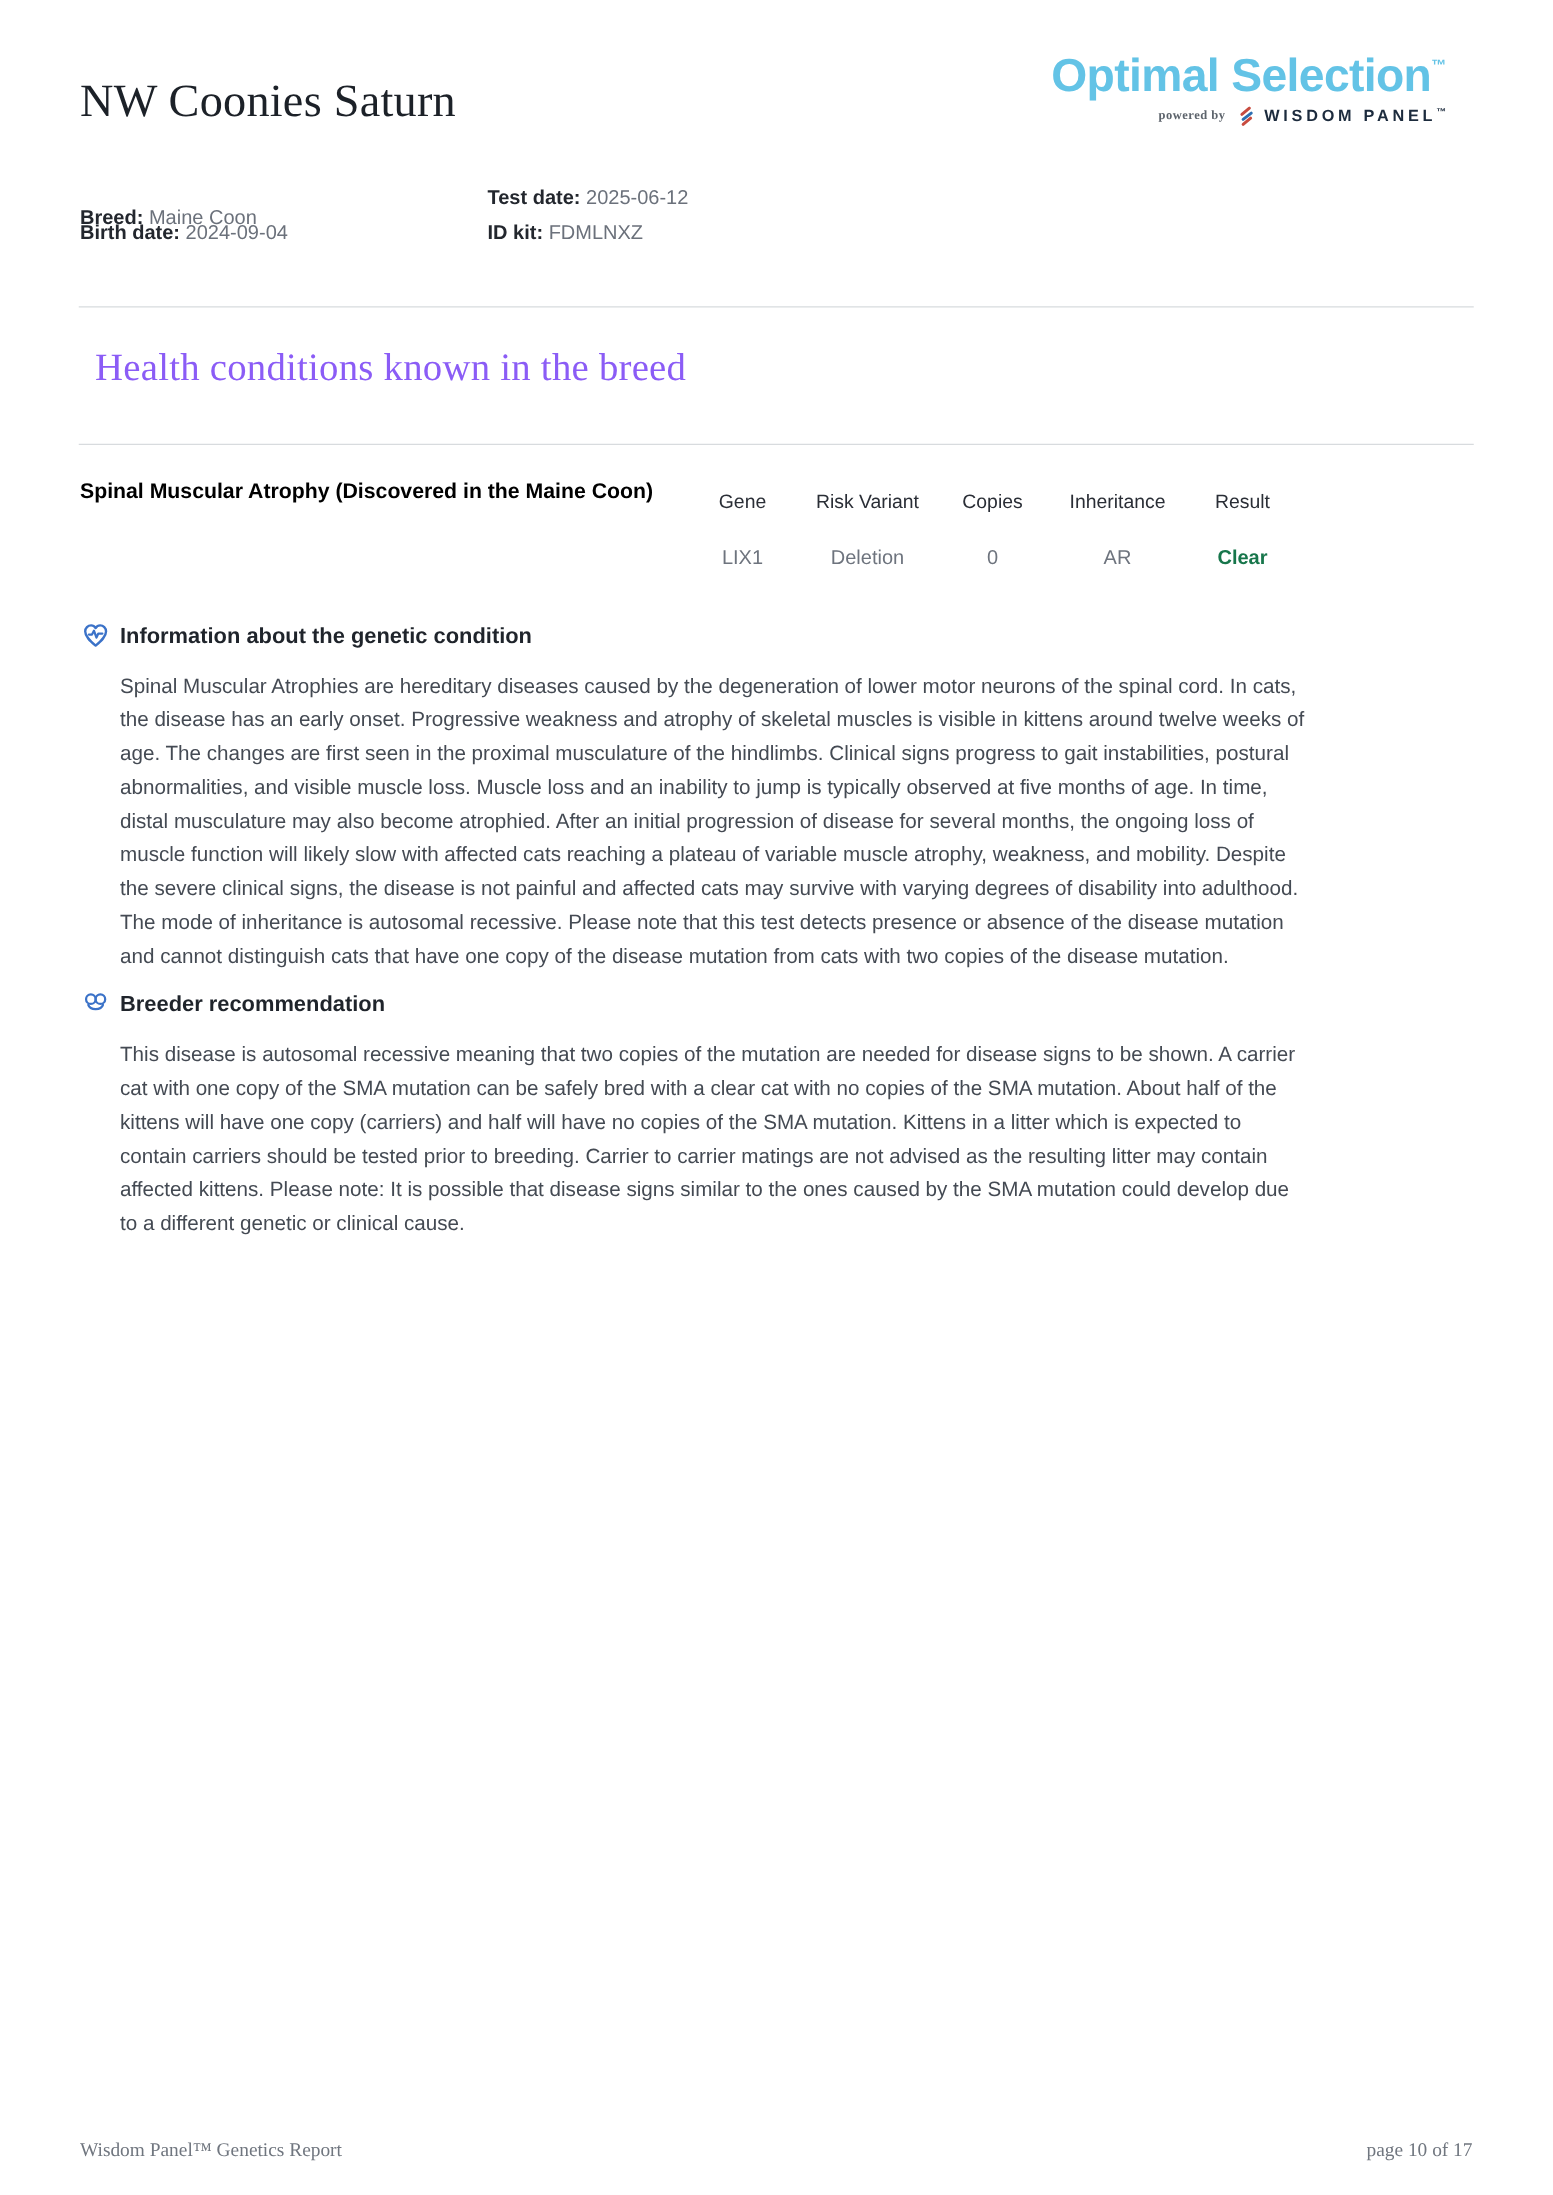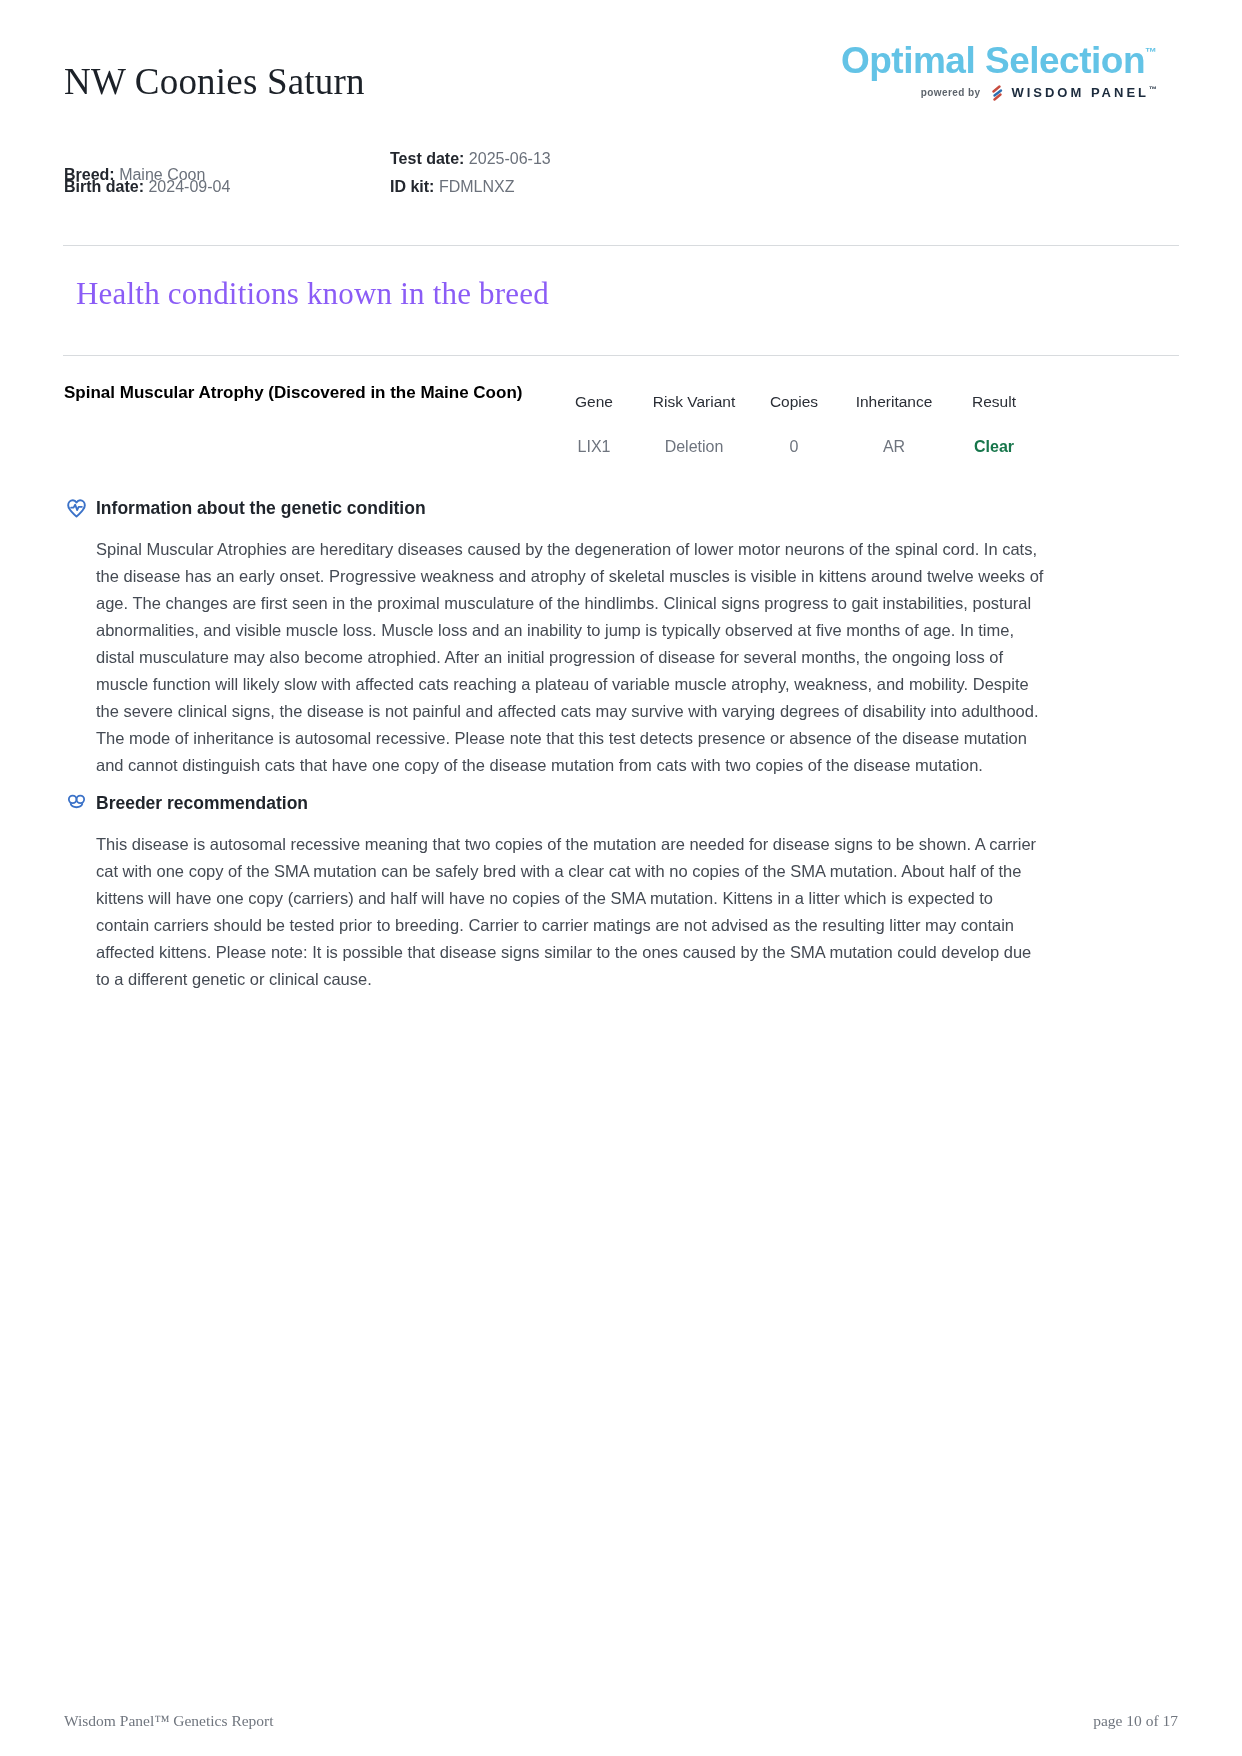--- a/index.html
+++ b/index.html
@@ -20,21 +20,21 @@
   }
   .logo-block { position: absolute; right: 85px; top: 42px; text-align: right; }
   .brand {
     font-size: 37px; font-weight: 700; letter-spacing: -0.5px;
     color: #63C3E6; line-height: 1.05;
   }
   .brand .tm { font-size: 12px; vertical-align: top; position: relative; top: 4px; letter-spacing: 0; }
   .powered-row {
     margin-top: 4px; display: flex; align-items: center; justify-content: flex-end; gap: 9px;
   }
-  .powered-label { font-size: 10px; font-weight: 600; color: #5d646c; letter-spacing: 0.4px; }
+  .powered-label { font-size: 10px; font-weight: 600; color: #5d646c; letter-spacing: 0.4px; font-family: Liberation Serif, serif; }
   .partner-wrap { display: flex; align-items: center; gap: 6px; }
   .partner {
     font-size: 13px; font-weight: 600; color: #1c2b3d; letter-spacing: 3px;
   }
   .partner .tm2 { font-size: 8px; vertical-align: top; letter-spacing: 0; }
   
   .info-cell { position: absolute; font-size: 16px; color: #6b717b; }
   .info-cell b { color: #23272e; font-weight: 700; }
   
   .divider { position: absolute; left: 63px; width: 1116px; height: 1px; background: #d8dbde; }
@@ -92,21 +92,21 @@
           <line x1="12" y1="5.5" x2="5.5" y2="10.5" stroke="#2D6FB2" stroke-width="2.4" stroke-linecap="round"></line>
           <line x1="11.5" y1="9.5" x2="5.5" y2="14.5" stroke="#C84B3F" stroke-width="2.4" stroke-linecap="round"></line>
         </svg>
         <span class="partner"><span>WISDOM PANEL</span><span class="tm2">™</span></span>
       </span>
     </div>
   </div>
 
   <div class="info-cell" style="left:64px; top:166px;"><b>Breed:</b> <span>Maine Coon</span></div>
   <div class="info-cell" style="left:64px; top:178px;"><b>Birth date:</b> <span>2024-09-04</span></div>
-  <div class="info-cell" style="left:390px; top:150px;"><b>Test date:</b> <span>2025-06-13</span></div>
+  <div class="info-cell" style="left:390px; top:150px;"><b>Test date:</b> <span>2025-06-12</span></div>
   <div class="info-cell" style="left:390px; top:178px;"><b>ID kit:</b> <span>FDMLNXZ</span></div>
 
   <div class="divider" style="top:245px;"></div>
 
   <div class="h2">Health conditions known in the breed</div>
 
   <div class="divider" style="top:355px;"></div>
 
   <div class="cond-title">Spinal Muscular Atrophy (Discovered in the Maine Coon)</div>
 

